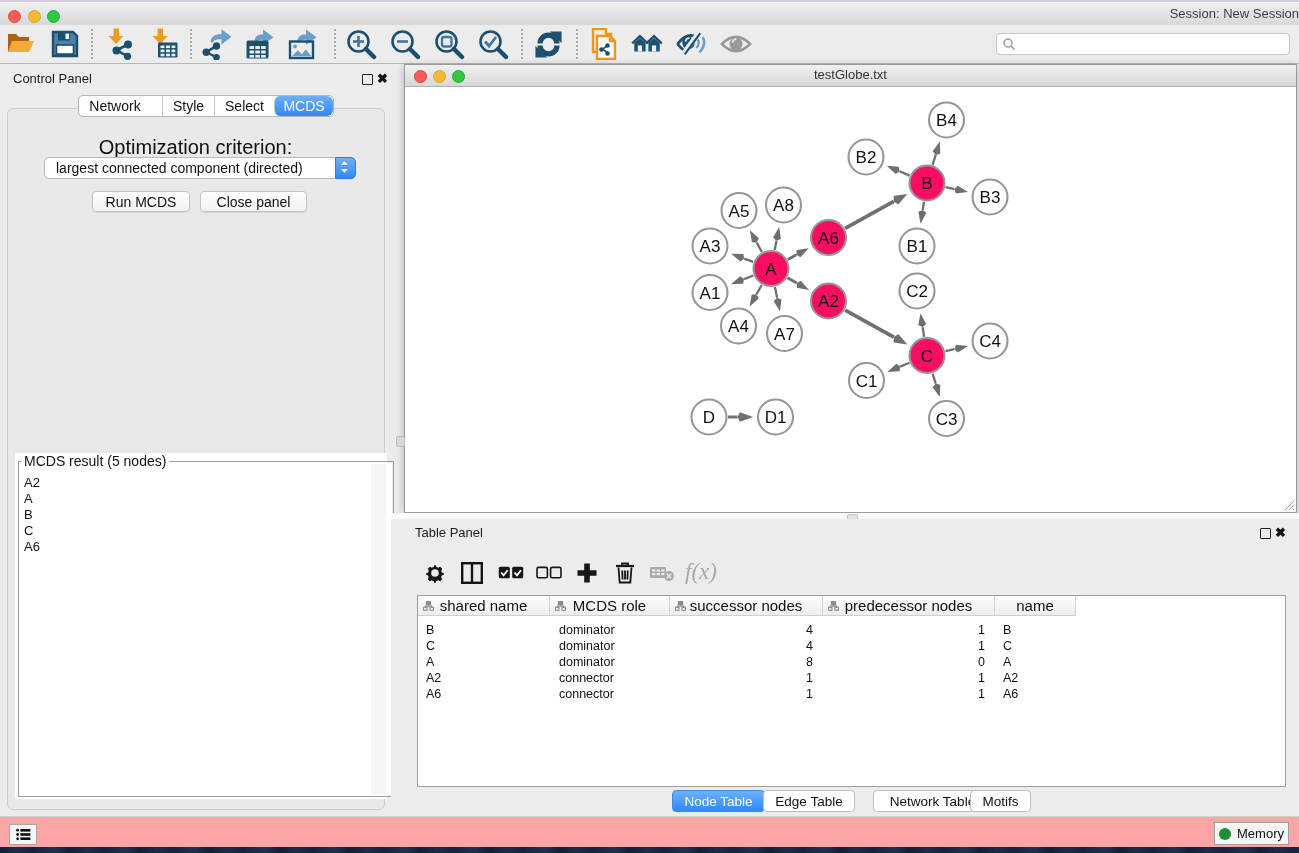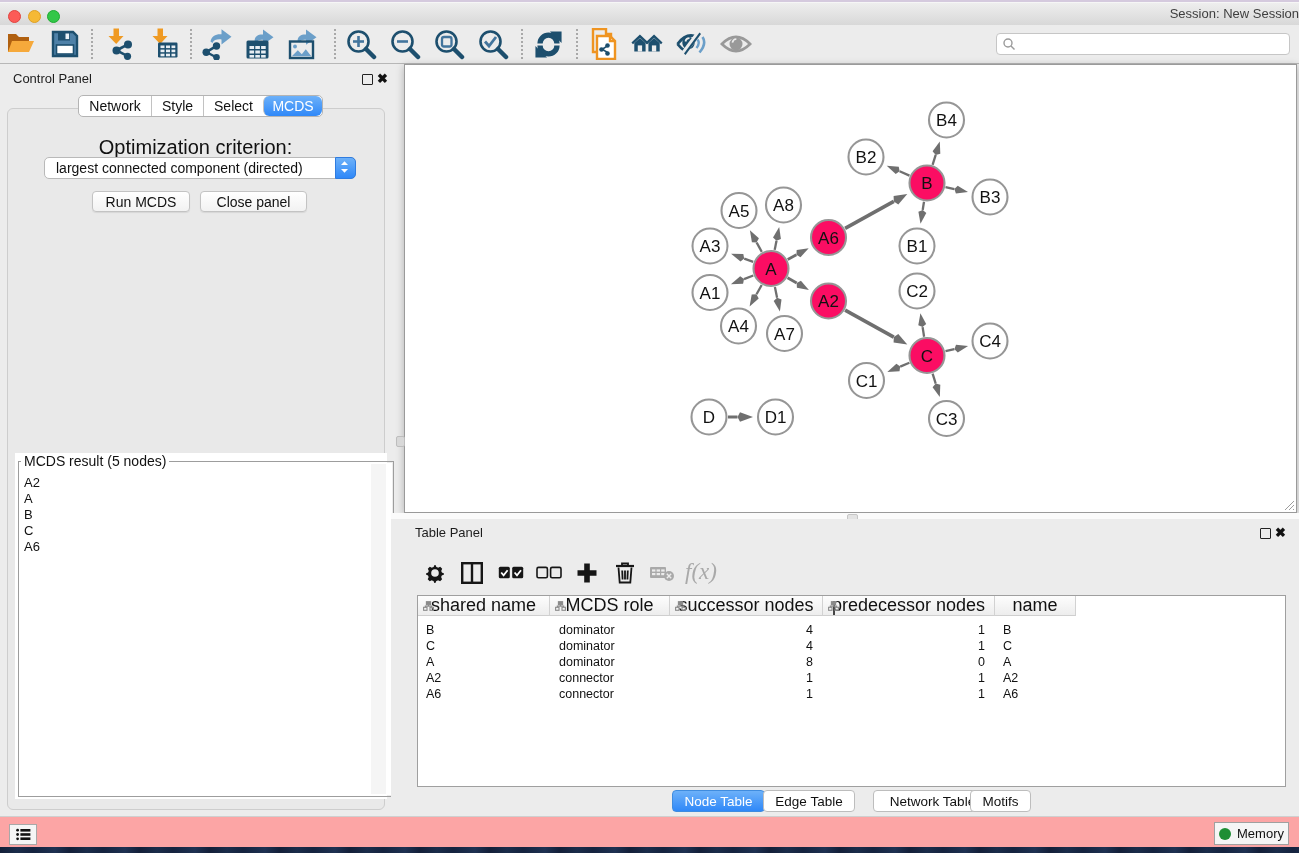--- a/index.html
+++ b/index.html
@@ -65,21 +65,21 @@
   
   #vHandle{left:396px;top:436px;width:7px;height:9px;background:#d8d8d8;border:1px solid #bdbdbd;border-radius:2px;}
   #hDivStrip{left:391px;top:513px;width:908px;height:6px;background:#fbfbfb;}
   #hHandle{left:847px;top:514px;width:9px;height:5px;background:#e3e3e3;border:1px solid #c6c6c6;border-radius:2px;}
   
   #tpanel{left:391px;top:519px;width:908px;height:297px;background:#ececec;}
   #tpTitle{left:24px;top:6px;font-size:13px;color:#1d1d1d;}
   #ttoolbar2{left:0;top:0;width:908px;height:80px;}
   #tableBox{left:26px;top:76px;width:867px;height:190px;background:#fff;border:1px solid #9f9f9f;}
   .thead{position:absolute;top:0;height:19px;background:linear-gradient(#fdfdfd,#ededed);
-      border-right:1px solid #d2d2d2;border-bottom:1px solid #cfcfcf;font-size:18px;color:#111;
+      border-right:1px solid #d2d2d2;border-bottom:1px solid #cfcfcf;font-size:15px;color:#111;
       display:flex;align-items:center;justify-content:center;}
   .thead svg{position:absolute;left:5px;top:5px;}
   .cell{position:absolute;height:16px;line-height:16px;font-size:12.5px;color:#111;}
   
   .btab{position:absolute;top:271px;height:20px;border:1px solid #bdbdbd;background:#fff;
       border-radius:4px;font-size:13.5px;color:#111;display:flex;align-items:center;justify-content:center;}
   .btab.sel{background:linear-gradient(#6db1f9,#2f88f8);color:#fff;border-color:#3f8cdf;}
   
   #statusbar{left:0;top:816px;width:1299px;height:31px;background:#fca5a5;border-top:1px solid #cfcfcf;}
   #listBtn{position:absolute;left:9px;top:7px;width:26px;height:19px;background:#f5f5f5;border:1px solid #a8a8a8;display:flex;align-items:center;justify-content:center;}
@@ -279,21 +279,21 @@
       </svg>
     </div>
 </div>
 
 <div class="abs" id="cpanel">
   <div class="abs" id="cpTitle">Control Panel</div>
   <div class="sqico" style="left:362px;top:10px;"></div>
   <div class="xico" style="left:377px;top:10px;">✖</div>
   <div class="seg" style="left:78px;top:31px;">
     <div style="width:72px;">Network</div>
-    <div style="width:51px;">Style</div>
+    <div style="width:51px;margin-left:11px;">Style</div>
     <div style="width:59px;">Select</div>
     <div class="sel" style="width:58px;">MCDS</div>
   </div>
   <div class="abs" id="cpBox"></div>
   <div class="abs" id="optLabel">Optimization criterion:</div>
   <div class="abs" id="dropdown">
      <div class="txt">largest connected component (directed)</div>
      <div class="btn"><svg width="17" height="18" viewBox="0 0 17 18">
           <path d="M8.5 3.2 L12 7 L5 7 Z" fill="#fff"></path>
           <path d="M8.5 14.8 L12 11 L5 11 Z" fill="#fff"></path>
@@ -310,20 +310,26 @@
           <div class="li">B</div>
           <div class="li">C</div>
           <div class="li">A6</div>
         <div id="listScroll"></div>
       </div>
     </div>
   </div>
 </div>
 
 <div class="abs" id="netwin">
+  <div id="nettitle">
+    <div class="tl t1"></div>
+      <div class="tl t2"></div>
+      <div class="tl t3"></div>
+    <div class="txt">testGlobe.txt</div>
+  </div>
   <div id="netcanvas">
   <svg width="891" height="426" viewBox="0 0 891 426" style="position:absolute;left:-1px;top:-1px">
         <line x1="349.3" y1="189.5" x2="340.0" y2="193.1" stroke="#6f6f6f" stroke-width="2.3"></line>
         <polygon points="326.9,198.3 336.2,190.3 340.0,193.1 339.1,197.8" fill="#6f6f6f"></polygon>
         <line x1="349.2" y1="175.9" x2="340.2" y2="172.6" stroke="#6f6f6f" stroke-width="2.3"></line>
         <polygon points="327.1,167.8 339.3,168.0 340.2,172.6 336.5,175.5" fill="#6f6f6f"></polygon>
         <line x1="357.8" y1="165.9" x2="352.6" y2="156.5" stroke="#6f6f6f" stroke-width="2.3"></line>
         <polygon points="345.9,144.2 354.9,152.3 352.6,156.5 347.9,156.2" fill="#6f6f6f"></polygon>
         <line x1="370.7" y1="163.9" x2="372.5" y2="154.8" stroke="#6f6f6f" stroke-width="2.3"></line>
         <polygon points="375.2,141.1 376.9,153.1 372.5,154.8 369.0,151.6" fill="#6f6f6f"></polygon>

